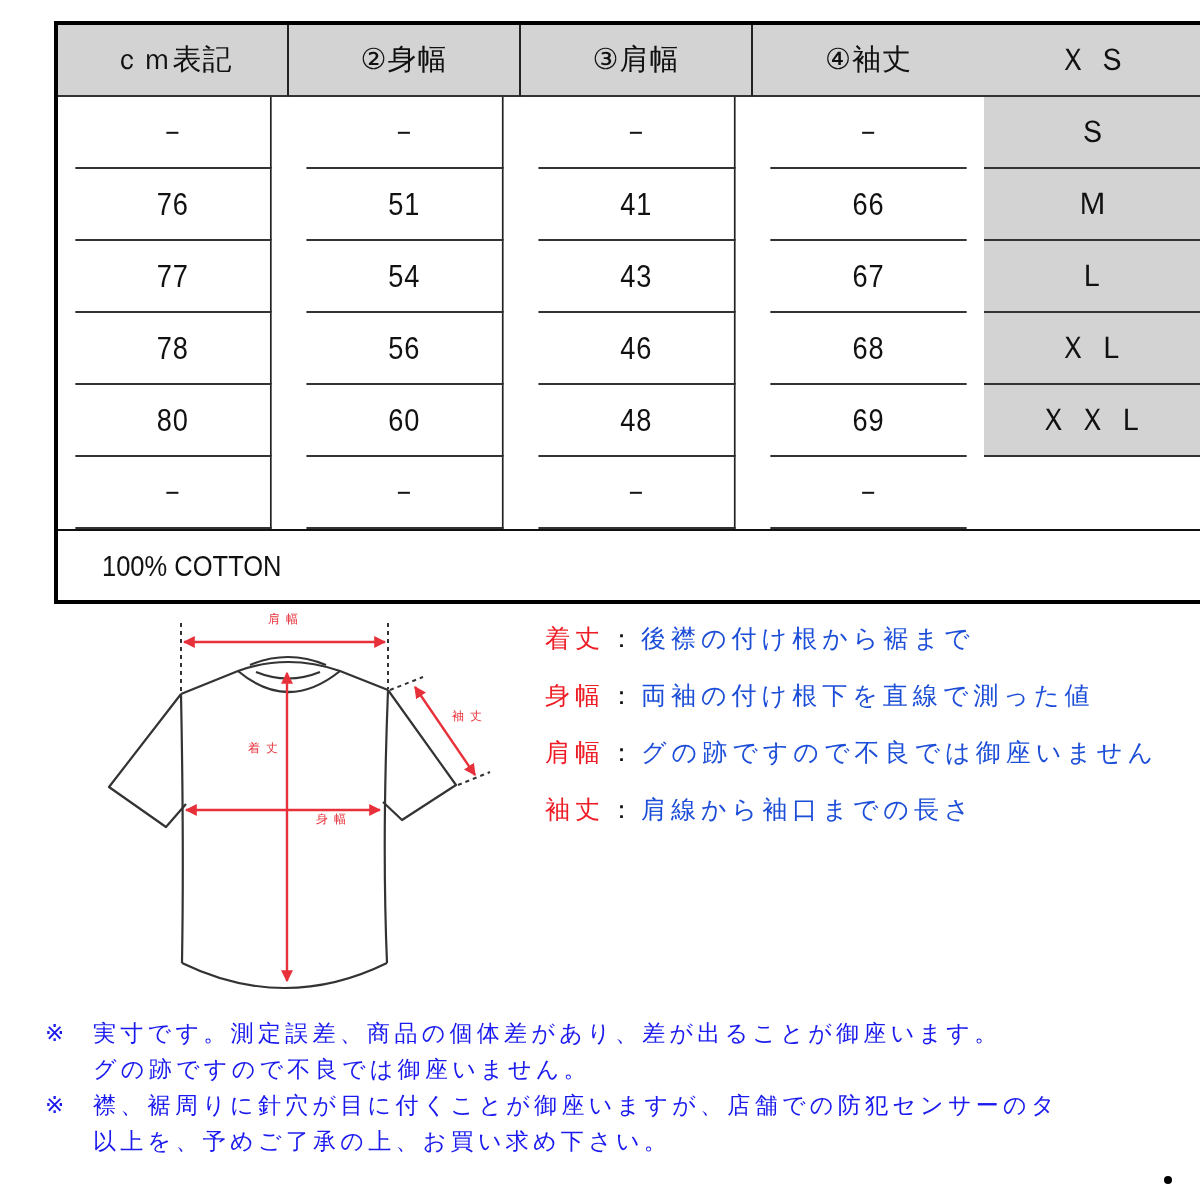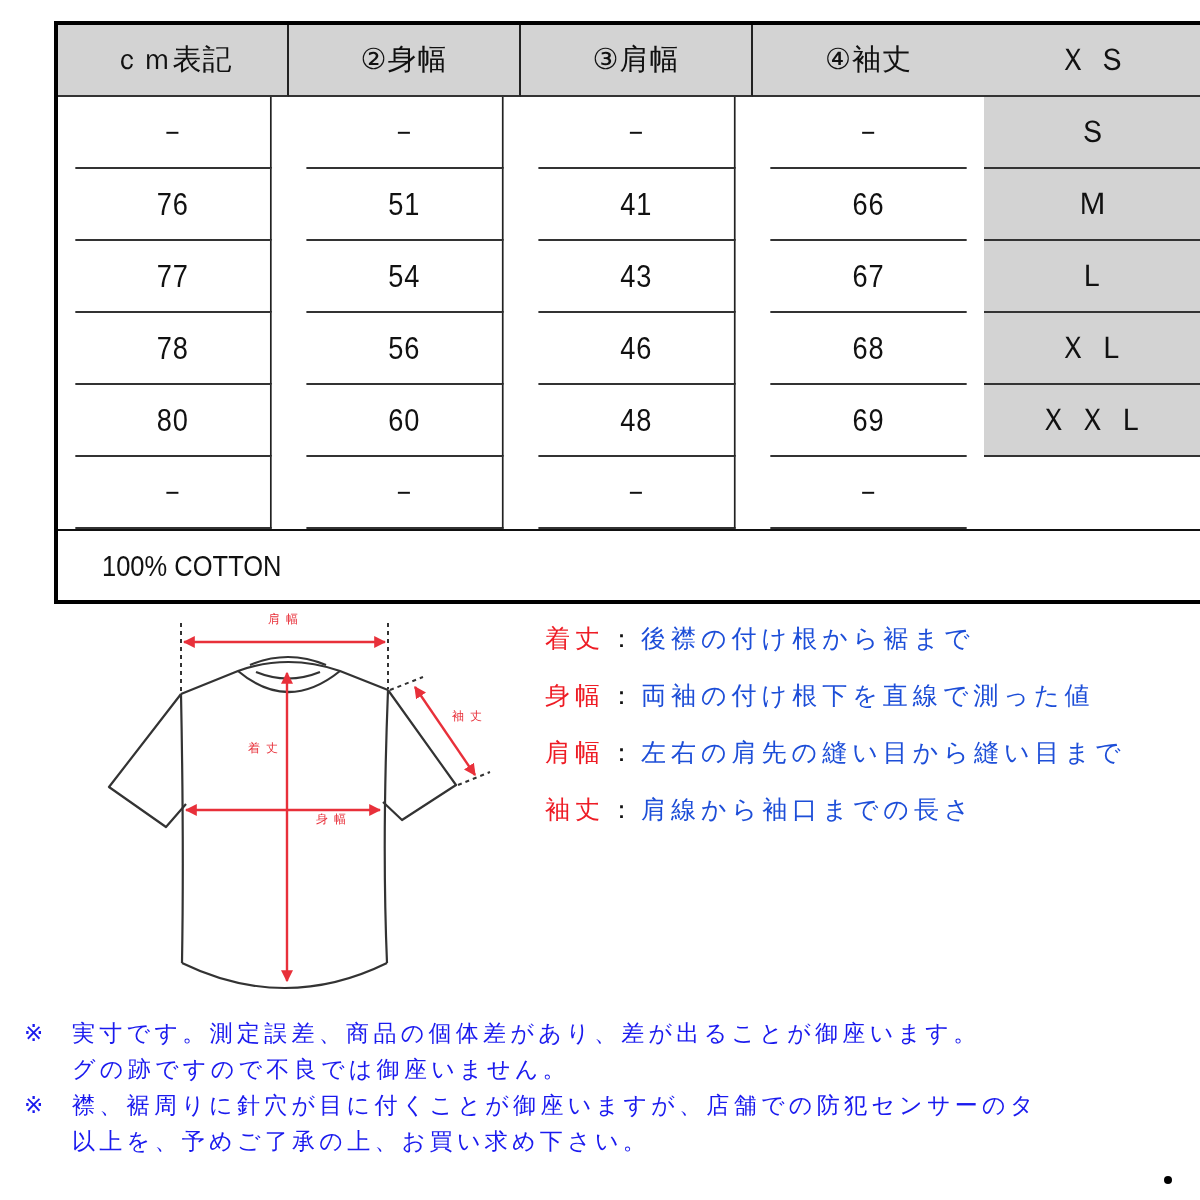--- a/index.html
+++ b/index.html
@@ -48,21 +48,21 @@
 
   
   .legend { position: absolute; left: 545px; top: 622px; }
   .legend-row { height: 57px; display: flex; align-items: flex-start; font-size: 25px;
                 letter-spacing: 5px; font-family: "DejaVu Sans", sans-serif; }
   .legend-term { color: #ee1c25; }
   .legend-colon { color: #111; margin: 0 2px 0 4px; }
   .legend-desc { color: #1d4ed8; }
 
   
-  .notes { position: absolute; left: 24px; top: 1015px; color: #1a1aee;
+  .notes { position: absolute; left: 45px; top: 1015px; color: #1a1aee;
            font-family: "DejaVu Sans", sans-serif; font-size: 23px; letter-spacing: 4.3px; }
   .note-line { height: 36px; line-height: 36px; white-space: nowrap; }
   .note-mark { display: inline-block; width: 48px; }
   .note-indent { display: inline-block; width: 48px; }
 
   .corner-dot { position: absolute; left: 1164px; top: 1176px; width: 8px; height: 8px;
                 border-radius: 50%; background: #000; }
 </style>
 </head>
 <body>
@@ -170,21 +170,21 @@
     <span class="legend-desc">後襟の付け根から裾まで</span>
   </div>
   <div class="legend-row">
     <span class="legend-term">身幅</span>
     <span class="legend-colon">：</span>
     <span class="legend-desc">両袖の付け根下を直線で測った値</span>
   </div>
   <div class="legend-row">
     <span class="legend-term">肩幅</span>
     <span class="legend-colon">：</span>
-    <span class="legend-desc">左右の肩先の縫い目から縫い目まで</span>
+    <span class="legend-desc">グの跡ですので不良では御座いません</span>
   </div>
   <div class="legend-row">
     <span class="legend-term">袖丈</span>
     <span class="legend-colon">：</span>
     <span class="legend-desc">肩線から袖口までの長さ</span>
   </div>
 </div>
 
 <div class="notes">
   <div class="note-line">

